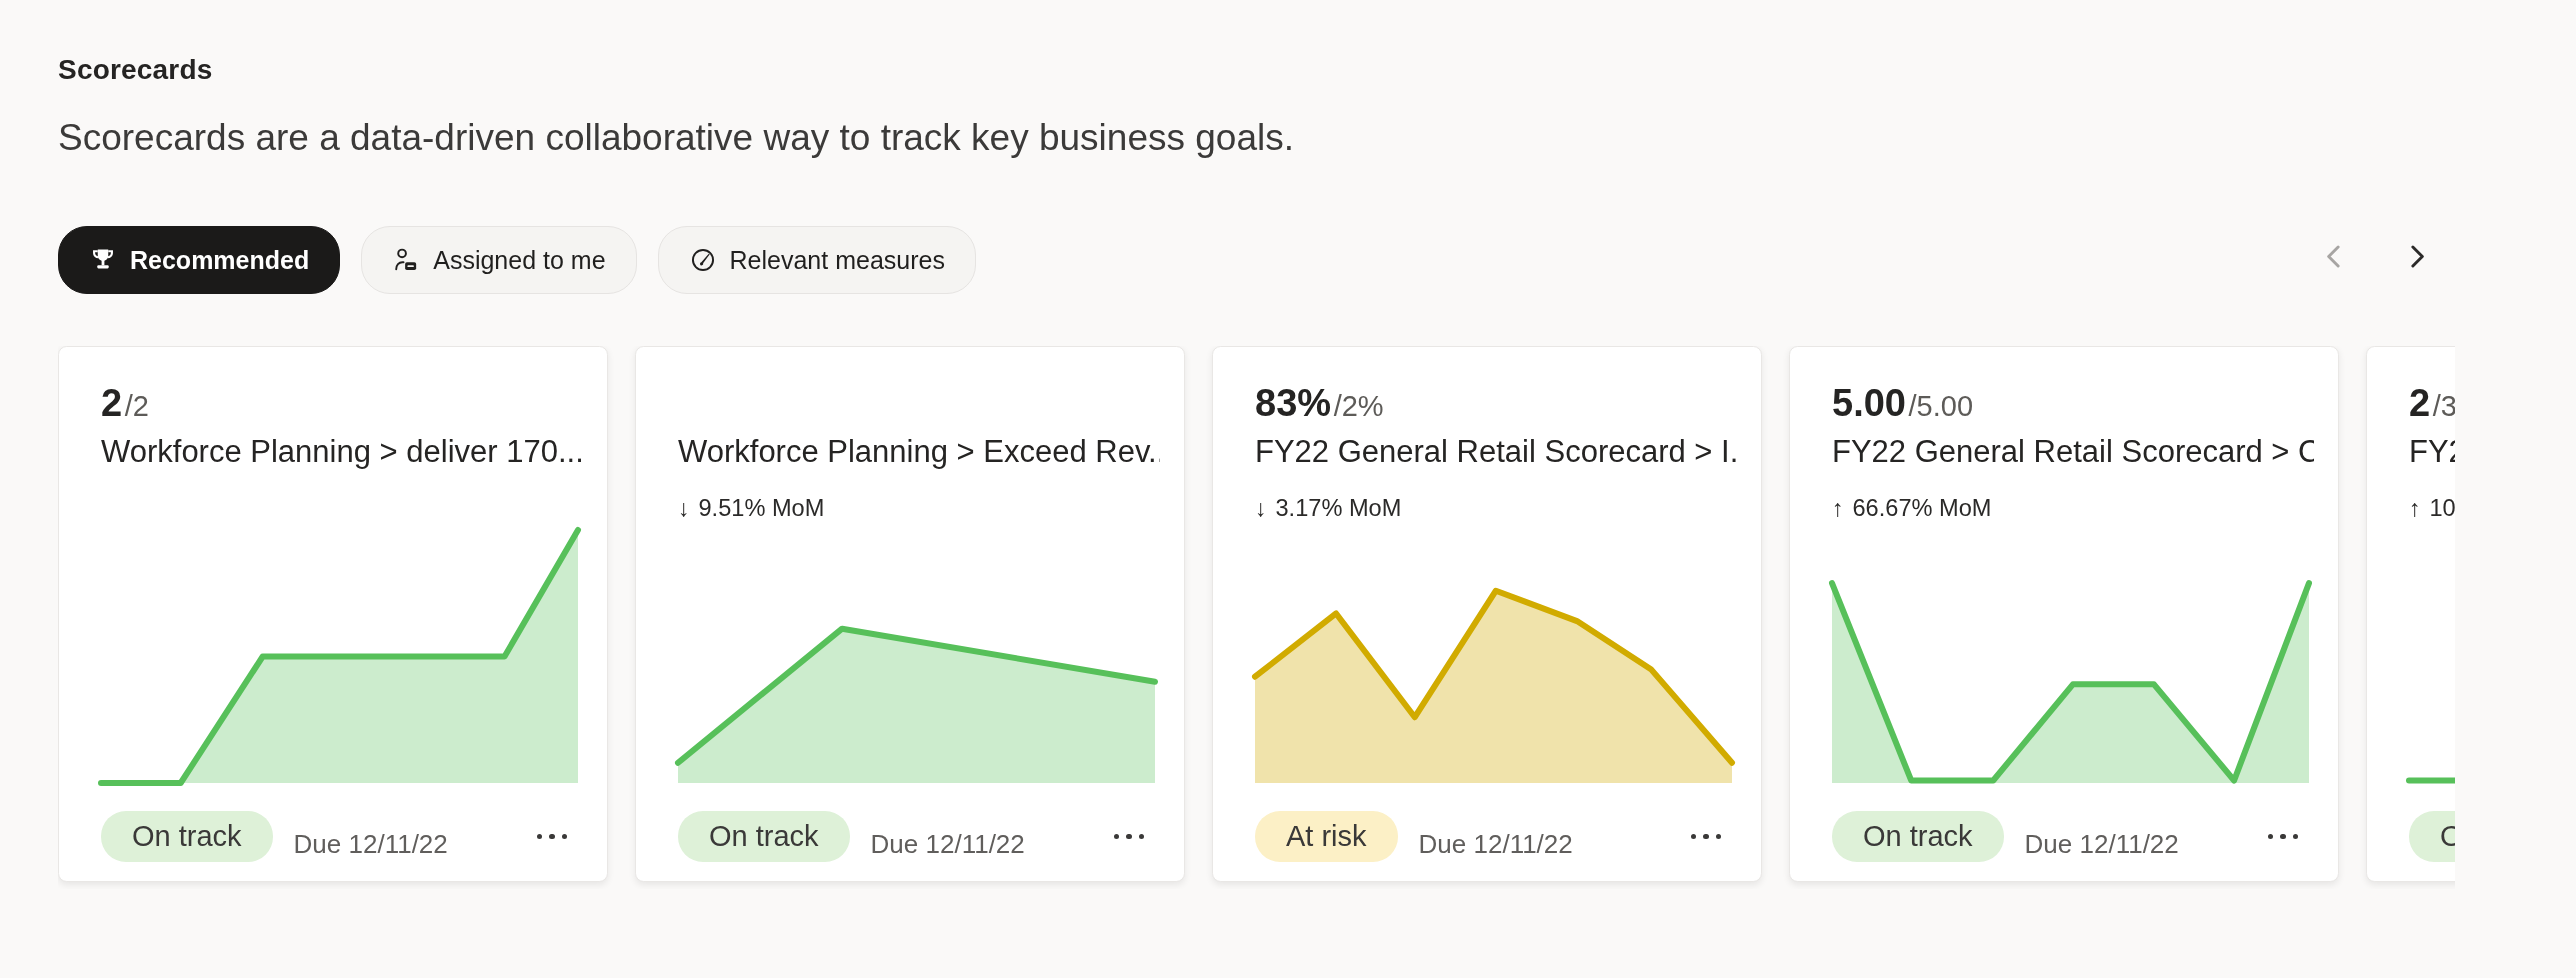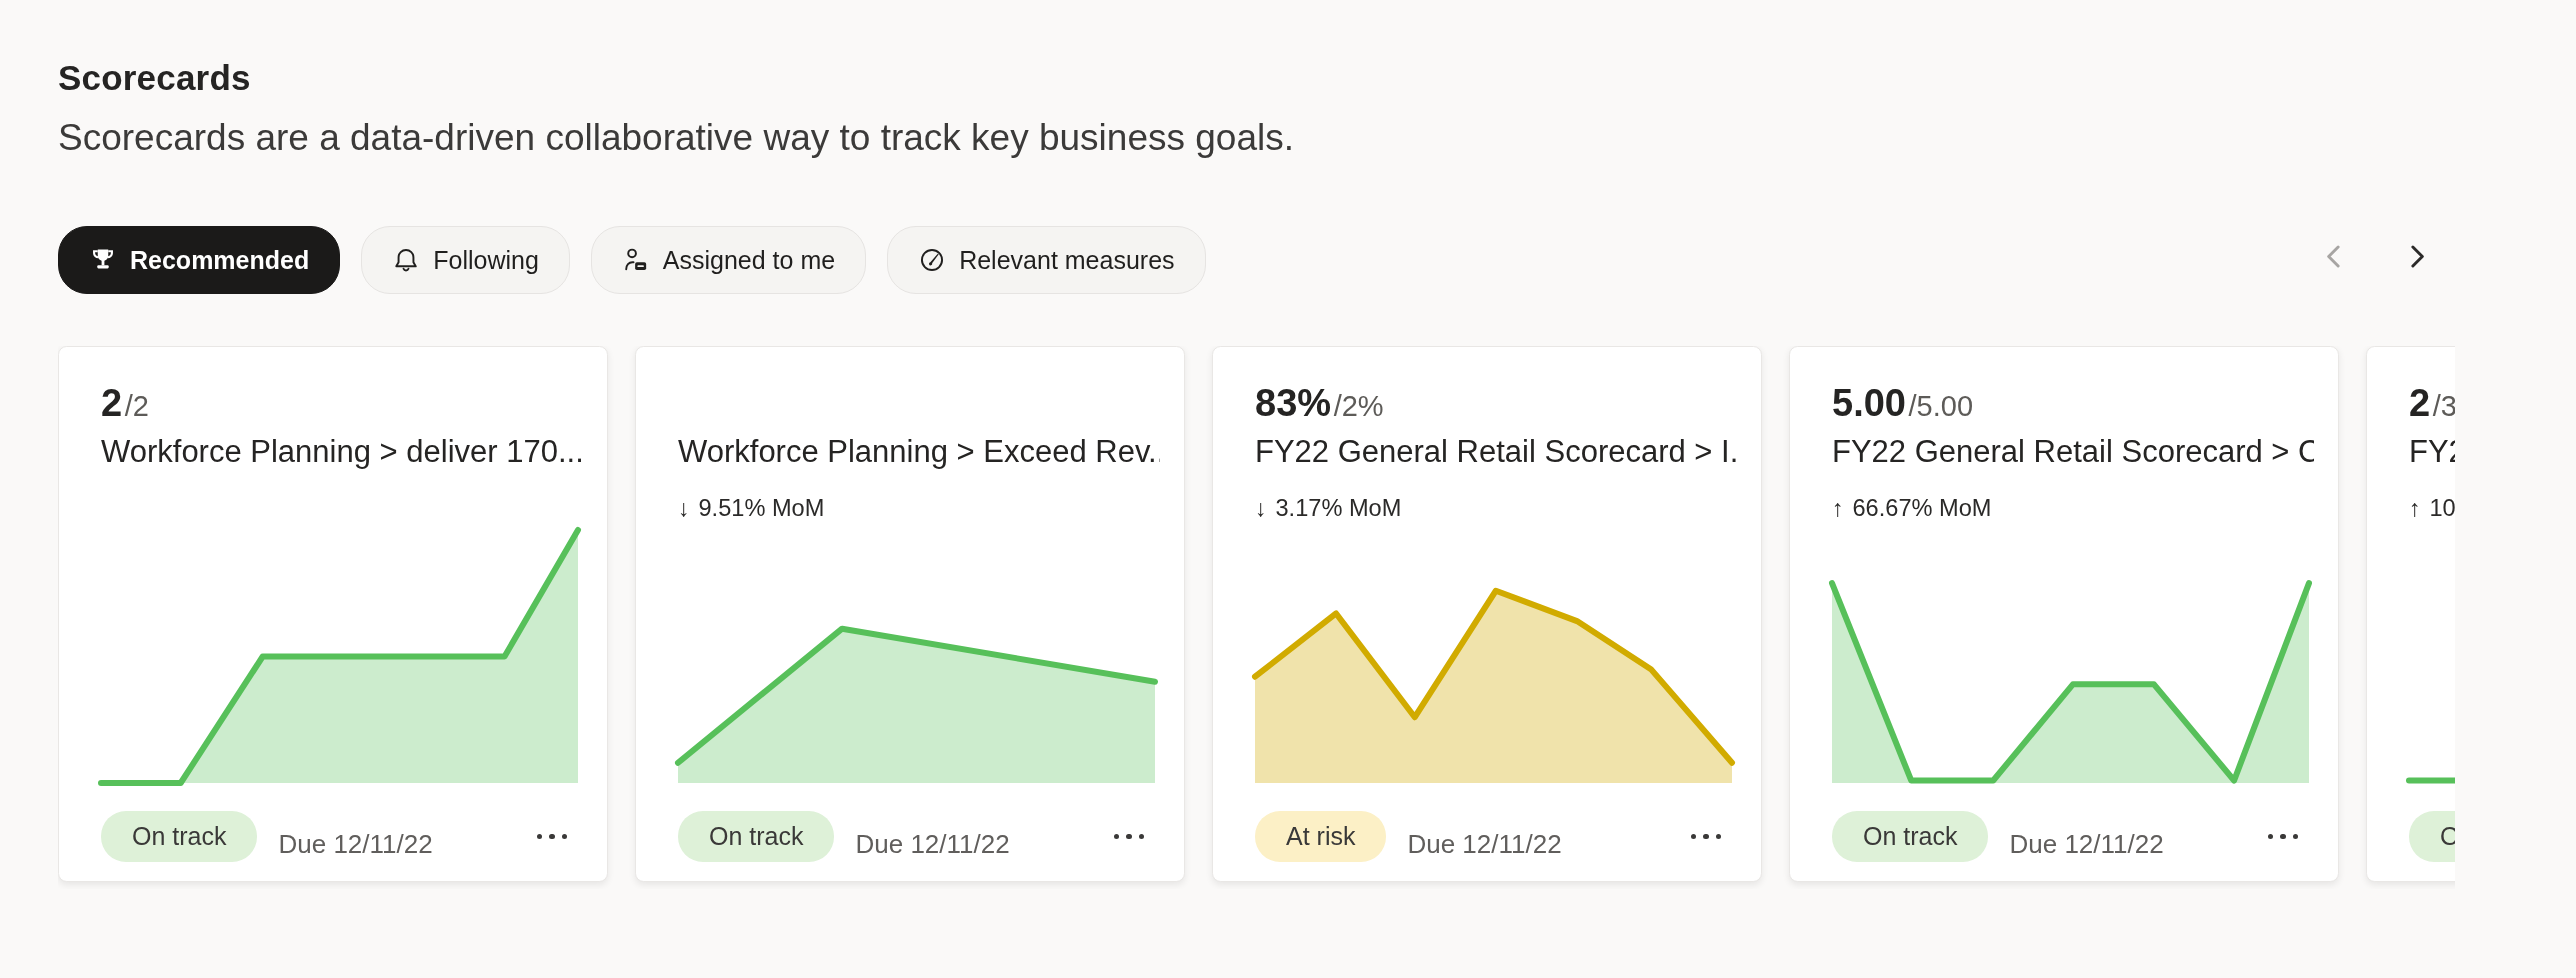--- a/index.html
+++ b/index.html
@@ -5,21 +5,21 @@
   html,body{margin:0;padding:0;}
   body{
     width:2576px;height:978px;position:relative;overflow:hidden;
     background:#faf9f8;
     font-family:"Liberation Sans","DejaVu Sans",sans-serif;
     color:#252423;
   }
   
   .page-title{
     position:absolute;left:58px;top:35px;
-    font-size:35px;font-weight:700;color:#252423;letter-spacing:0.2px;
+    font-size:28px;font-weight:700;color:#252423;letter-spacing:0.2px;
   }
   .page-subtitle{
     position:absolute;left:58px;top:117px;
     font-size:37px;font-weight:400;color:#3b3a39;
   }
   
   .filter-row{
     position:absolute;left:58px;top:231px;height:58px;
     display:flex;align-items:center;gap:21px;
   }
@@ -71,21 +71,21 @@
     position:absolute;left:42px;top:183px;width:477px;height:253px;
     overflow:visible;pointer-events:none;
   }
   .card-footer{
     position:absolute;left:42px;right:35px;bottom:19px;height:51px;
     display:flex;align-items:center;
   }
   .status-pill{
     height:51px;display:inline-flex;align-items:center;
     padding:0 31px;border-radius:25px;
-    font-size:25px;color:#3a3938;white-space:nowrap;
+    font-size:29px;color:#3a3938;white-space:nowrap;
   }
   .due-date{font-size:26px;color:#605e5c;margin-left:21px;white-space:nowrap;margin-top:15px;}
   .more-btn{
     margin-left:auto;display:flex;align-items:center;gap:7px;
     background:transparent;border:none;cursor:pointer;padding:8.7px 5.2px;
   }
   .more-btn .dot{width:5.2px;height:5.2px;border-radius:50%;background:#3a3938;}
 </style>
 </head>
 <body>
@@ -100,29 +100,20 @@
       <svg width="28" height="28" viewBox="0 0 32 32">
         <path fill="#ffffff" d="M10 4h12v7a6 6 0 0 1-12 0V4z"></path>
         <path fill="none" stroke="#ffffff" stroke-width="2.4" d="M10 6H5.8v2A4.8 4.8 0 0 0 10.6 12.8M22 6h4.2v2a4.8 4.8 0 0 1-4.8 4.8"></path>
         <rect fill="#ffffff" x="14.4" y="15" width="3.2" height="7"></rect>
         <rect fill="#ffffff" x="9.5" y="22" width="13" height="3.6" rx="1.2"></rect>
       </svg>
     </span>
     <span>Recommended</span>
   </button>
 
-  <button class="pill">
-    <span style="display:flex;">
-      <svg width="28" height="28" viewBox="0 0 32 32">
-        <path fill="none" stroke="#201f1e" stroke-width="2.2" stroke-linejoin="round" d="M16 4.5a8.5 8.5 0 0 1 8.5 8.5v5.6l2.6 4.6H4.9l2.6-4.6V13A8.5 8.5 0 0 1 16 4.5z"></path>
-        <path fill="none" stroke="#201f1e" stroke-width="2.2" stroke-linecap="round" d="M13.2 26a3 3 0 0 0 5.6 0"></path>
-      </svg>
-    </span>
-    <span>Following</span>
-  </button>
 
   <button class="pill">
     <span style="display:flex;">
       <svg width="28" height="28" viewBox="0 0 32 32">
         <circle cx="11.5" cy="8.5" r="4.4" fill="none" stroke="#201f1e" stroke-width="2.2"></circle>
         <path fill="none" stroke="#201f1e" stroke-width="2.2" stroke-linecap="round" d="M4.8 26.5c0-4.6 3.1-8 7-8h1.4"></path>
         <rect x="15" y="18.5" width="12.6" height="9" rx="2" fill="#201f1e"></rect>
         <rect x="17.6" y="22" width="7.4" height="2" rx="1" fill="#f5f4f2"></rect>
       </svg>
     </span>

